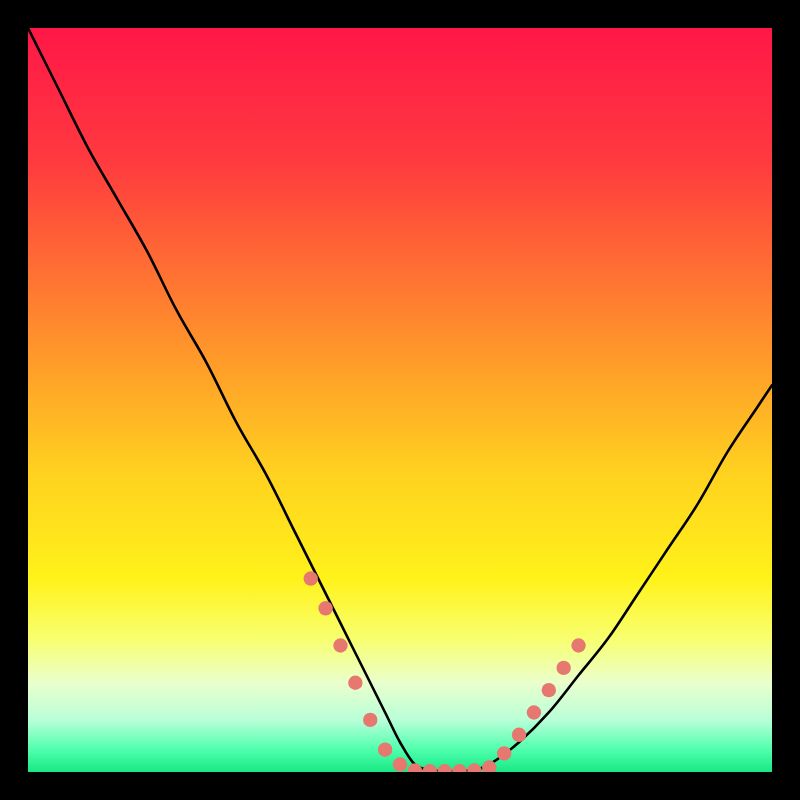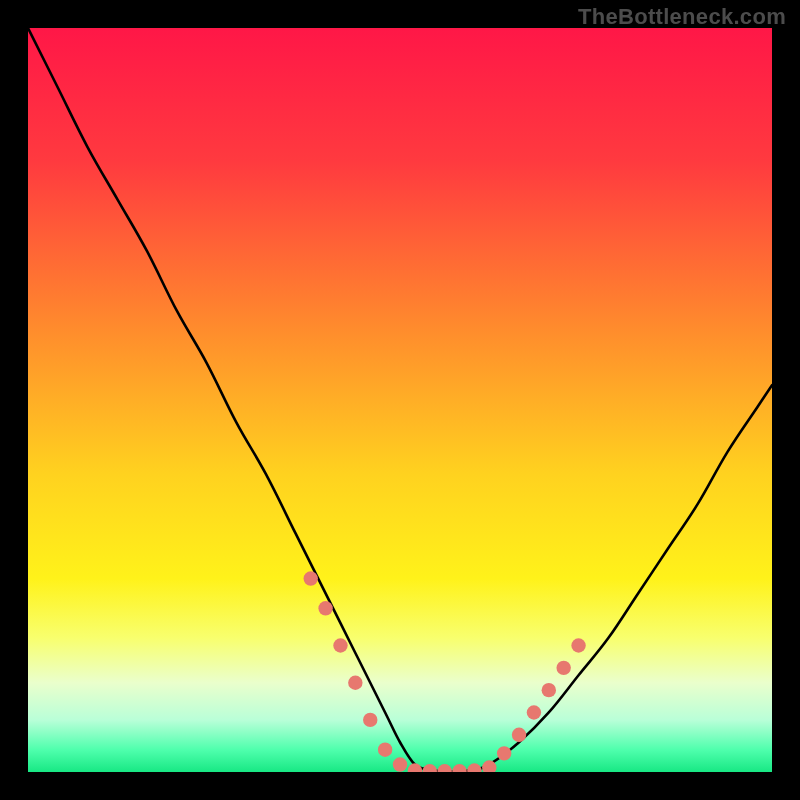--- a/index.html
+++ b/index.html
@@ -74,14 +74,13 @@
         <circle cx="446.40" cy="742.51" r="7.2" fill="#e7786f"></circle>
         <circle cx="461.28" cy="739.54" r="7.2" fill="#e7786f"></circle>
         <circle cx="476.16" cy="725.40" r="7.2" fill="#e7786f"></circle>
         <circle cx="491.04" cy="706.80" r="7.2" fill="#e7786f"></circle>
         <circle cx="505.92" cy="684.48" r="7.2" fill="#e7786f"></circle>
         <circle cx="520.80" cy="662.16" r="7.2" fill="#e7786f"></circle>
         <circle cx="535.68" cy="639.84" r="7.2" fill="#e7786f"></circle>
         <circle cx="550.56" cy="617.52" r="7.2" fill="#e7786f"></circle>
       </svg>
   </div>
-  <div class="watermark">TheBottleneck.com</div>
 </div>
 
 </body></html>

